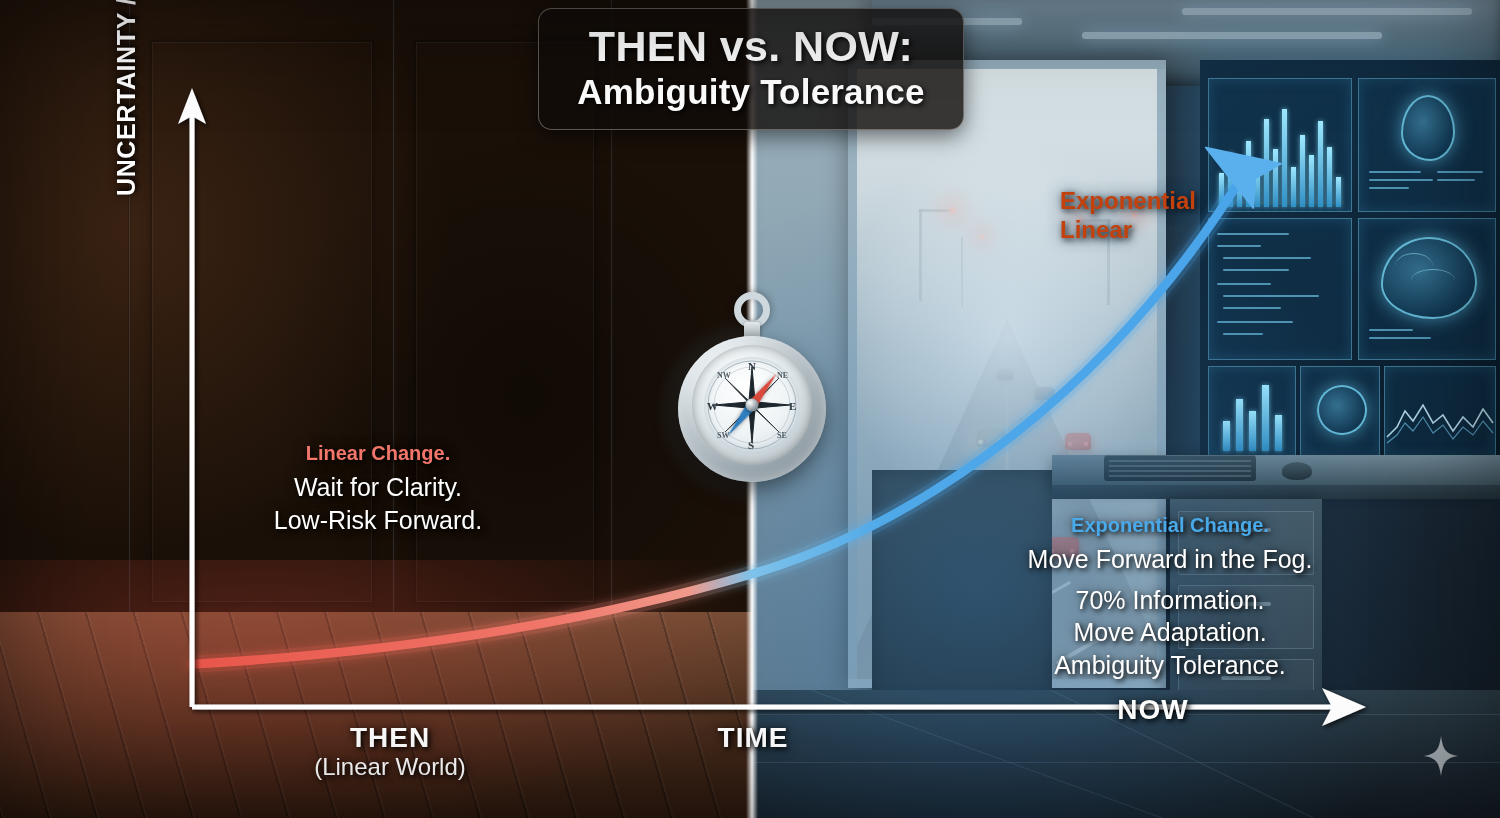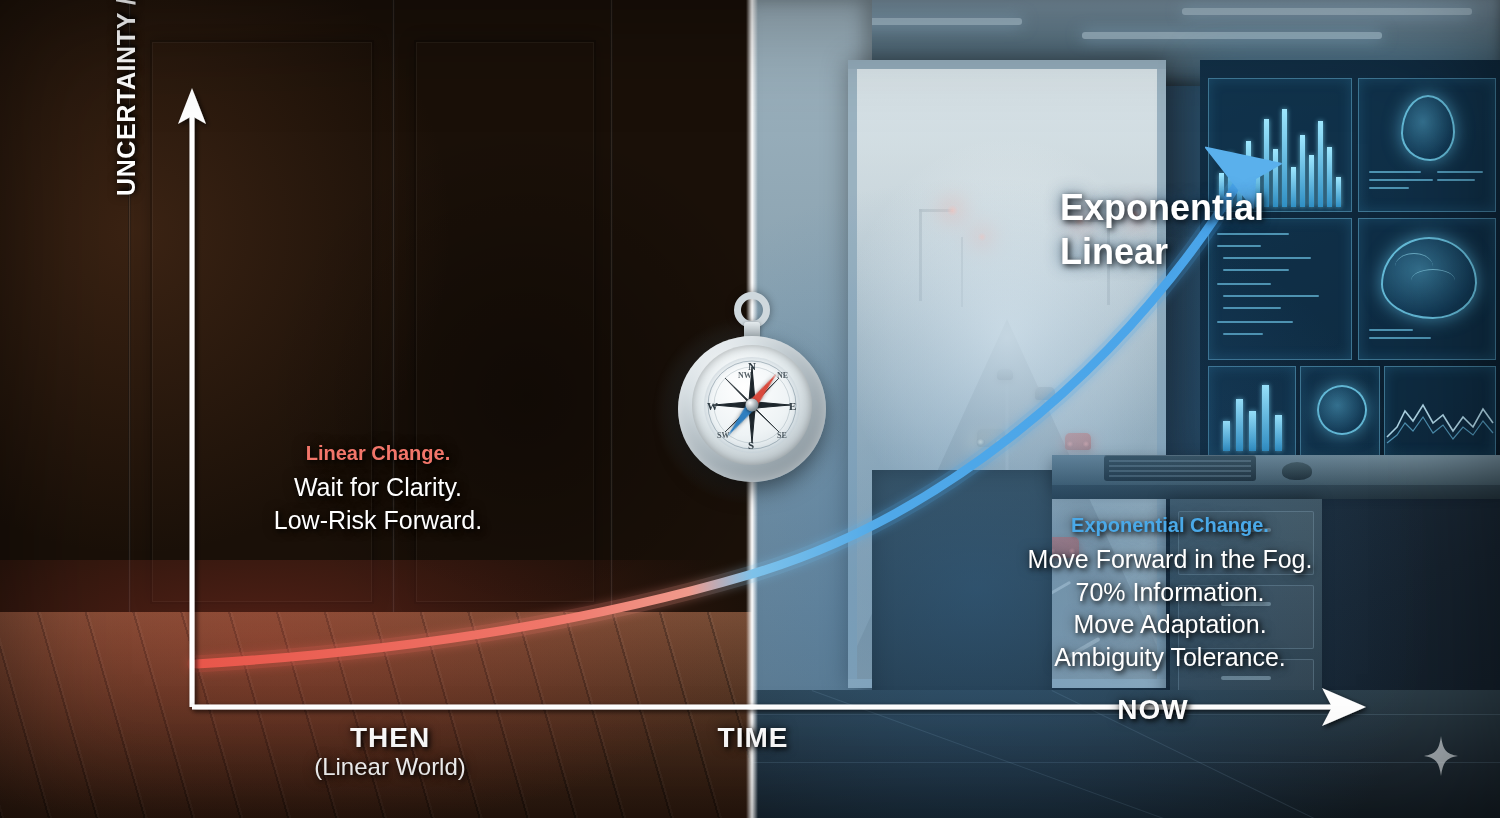--- a/index.html
+++ b/index.html
@@ -166,21 +166,21 @@
   .block-left{position:absolute;left:218px;top:440px;width:320px;text-align:center;}
   .block-right{position:absolute;left:1000px;top:512px;width:340px;text-align:center;}
   .block-head{font-size:20px;font-weight:bold;line-height:1.3;
     text-shadow:2px 2px 5px rgba(0,0,0,.9),0 0 14px rgba(0,0,0,.55);}
   .head-red{color:#f2766a;}
   .head-blue{color:#4aa9e8;}
   .block-body{color:#fff;font-size:25px;line-height:1.30;margin-top:5px;
     text-shadow:2px 2px 5px rgba(0,0,0,.92),0 0 12px rgba(0,0,0,.55);}
 
   .curve-label{position:absolute;left:1060px;top:186px;width:220px;
-    color:#ffffff;font-size:36px;font-weight:bold;line-height:1.22;
+    color:#c2410c;font-size:24px;font-weight:bold;line-height:1.22;
     text-shadow:2px 2px 6px rgba(0,0,0,.85),0 0 16px rgba(20,60,95,.8);}
 
   
   .compass{position:absolute;left:672px;top:292px;width:160px;height:190px;}
   .comp-ring-top{position:absolute;left:62px;top:0;width:36px;height:36px;border-radius:50%;
     border:7px solid #cfd8dd;box-sizing:border-box;
     background:transparent;box-shadow:0 0 8px rgba(0,0,0,.4), inset 0 0 6px rgba(0,0,0,.25);}
   .comp-neck{position:absolute;left:72px;top:30px;width:16px;height:20px;border-radius:3px;
     background:linear-gradient(180deg,#e6ecef,#9aa7ad);box-shadow:0 1px 4px rgba(0,0,0,.4);}
   .comp-case{position:absolute;left:6px;top:44px;width:148px;height:146px;border-radius:50%;
@@ -431,45 +431,49 @@
               <path d="M30,66 L46,50 L48,48 L46,50 Z" opacity=".5"></path>
               <path d="M66,66 L50,50 L48,48 L50,50 Z" opacity=".5"></path>
             </g>
             <circle cx="48" cy="48" r="44" fill="none" stroke="rgba(90,115,130,.45)" stroke-width="1"></circle>
             <circle cx="48" cy="48" r="38" fill="none" stroke="rgba(90,115,130,.3)" stroke-width=".8"></circle>
           </svg>
           <span class="comp-letter" style="left:44px;top:3px;">N</span>
           <span class="comp-letter" style="left:85px;top:43px;">E</span>
           <span class="comp-letter" style="left:44px;top:82px;">S</span>
           <span class="comp-letter" style="left:3px;top:43px;">W</span>
-          <span class="comp-letter" style="left:13px;top:14px;font-size:8px;opacity:.8;margin-left:21px;">NW</span>
+          <span class="comp-letter" style="left:13px;top:14px;font-size:8px;opacity:.8;">NW</span>
           <span class="comp-letter" style="left:73px;top:14px;font-size:8px;opacity:.8;">NE</span>
           <span class="comp-letter" style="left:13px;top:74px;font-size:8px;opacity:.8;">SW</span>
           <span class="comp-letter" style="left:73px;top:74px;font-size:8px;opacity:.8;">SE</span>
           <div class="needle-n"></div>
           <div class="needle-s"></div>
           <div class="needle-pin"></div>
         </div>
       </div>
     </div>
   </div>
 
+  <div class="title-card">
+    <div class="title-line1">THEN vs. NOW:</div>
+    <div class="title-line2">Ambiguity Tolerance</div>
+  </div>
 
   <div class="axis-label-y">UNCERTAINTY / CHANGE SPEED</div>
 
   <div class="block-left">
     <div class="block-head head-red">Linear Change.</div>
     <div class="block-body">Wait for Clarity.</div>
     <div class="block-body" style="margin-top:0">Low-Risk Forward.</div>
   </div>
 
   <div class="block-right">
     <div class="block-head head-blue">Exponential Change.</div>
     <div class="block-body">Move Forward in the Fog.</div>
-    <div class="block-body" style="margin-top:0">70% Information.</div>
+    <div class="block-body" style="margin-top:8px">70% Information.</div>
     <div class="block-body" style="margin-top:0">Move Adaptation.</div>
     <div class="block-body" style="margin-top:0">Ambiguity Tolerance.</div>
   </div>
 
   <div class="curve-label">
     <div>Exponential</div>
     <div>Linear</div>
   </div>
 
   <div class="axis-tick-then" style="left:250px;top:722px;width:280px;text-align:center;">

